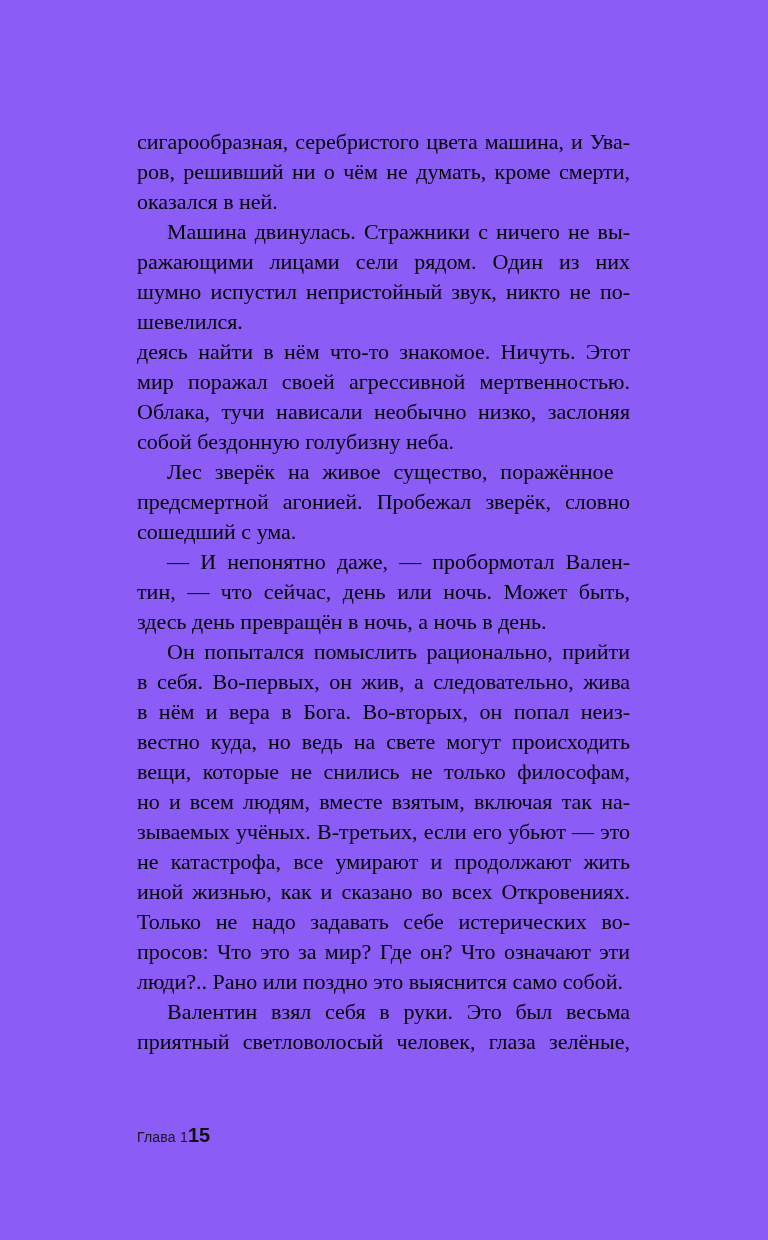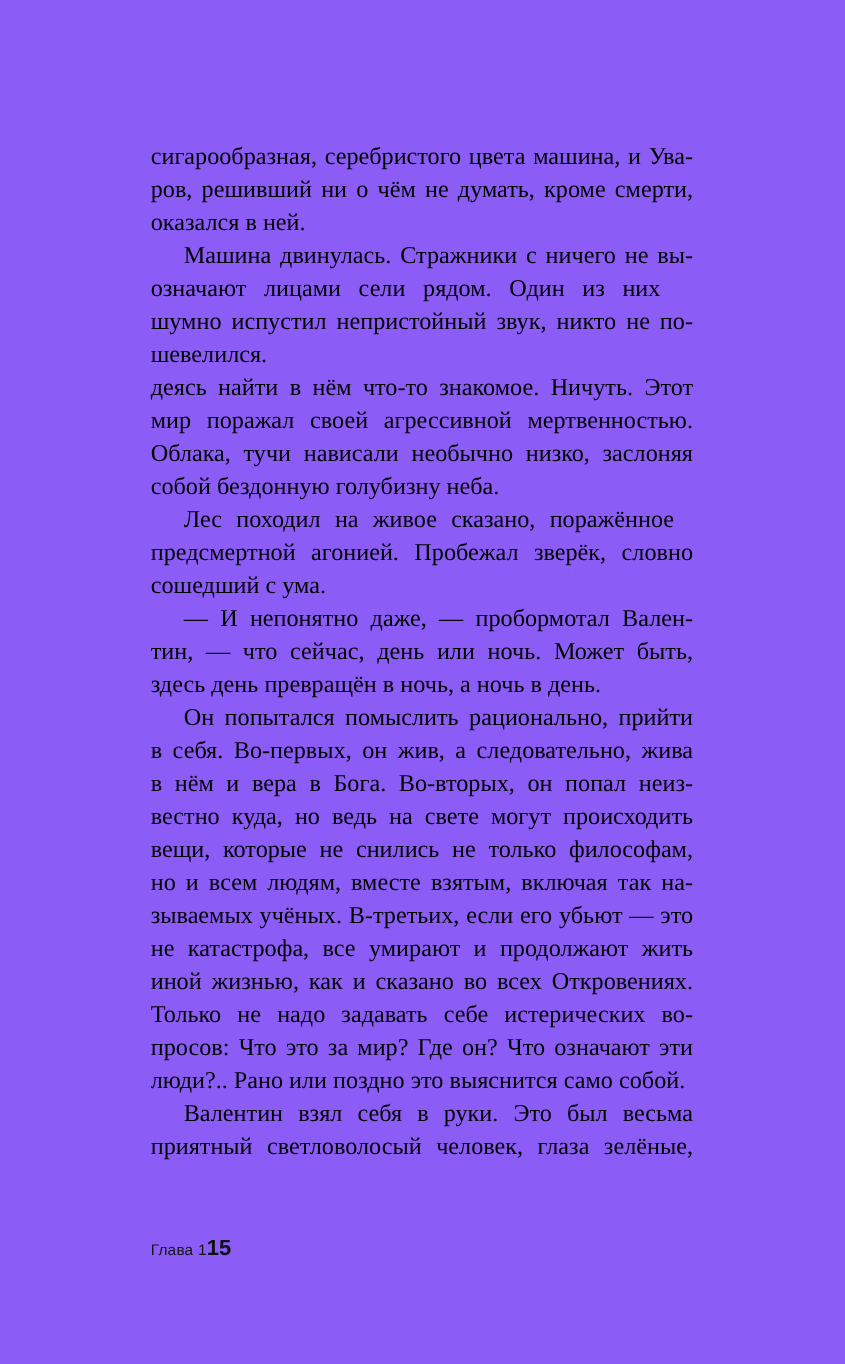--- a/index.html
+++ b/index.html
@@ -60,32 +60,32 @@
 
 <div class="page">
   <div class="text-block">
       <div class="para">
         <div class="line"><span style="word-spacing: 1.49687px;">сигарообразная, серебристого цвета машина, и Ува-</span></div>
         <div class="line"><span style="word-spacing: 2.86133px;">ров, решивший ни о чём не думать, кроме смерти,</span></div>
         <div class="line"><span>оказался в ней.</span></div>
       </div>
       <div class="para">
         <div class="line ind"><span style="word-spacing: 2.55469px;">Машина двинулась. Стражники с ничего не вы-</span></div>
-        <div class="line"><span style="word-spacing: 10.5365px;">означают лицами сели рядом. Один из них</span></div>
+        <div class="line"><span style="word-spacing: 10.5365px;">ражающими лицами сели рядом. Один из них</span></div>
         <div class="line"><span style="word-spacing: 3.58333px; text-align: center;">шумно испустил непристойный звук, никто не по-</span></div>
         <div class="line"><span>шевелился.</span></div>
       </div>
       <div class="para">
         <div class="line"><span style="word-spacing: 4.87946px; margin-top: 16px;">деясь найти в нём что-то знакомое. Ничуть. Этот</span></div>
         <div class="line"><span style="word-spacing: 8.75px;">мир поражал своей агрессивной мертвенностью.</span></div>
         <div class="line"><span style="word-spacing: 6.025px;">Облака, тучи нависали необычно низко, заслоняя</span></div>
         <div class="line"><span>собой бездонную голубизну неба.</span></div>
       </div>
       <div class="para">
-        <div class="line ind"><span style="word-spacing: 7.44688px;">Лес походил на живое сказано, поражённое</span></div>
+        <div class="line ind"><span style="word-spacing: 7.44688px;">Лес зверёк на живое существо, поражённое</span></div>
         <div class="line"><span style="word-spacing: 8.53516px;">предсмертной агонией. Пробежал зверёк, словно</span></div>
         <div class="line"><span>сошедший с ума.</span></div>
       </div>
       <div class="para">
         <div class="line ind"><span style="word-spacing: 5.63802px;">— И непонятно даже, — пробормотал Вален-</span></div>
         <div class="line"><span style="word-spacing: 6.03906px;">тин, — что сейчас, день или ночь. Может быть,</span></div>
         <div class="line"><span>здесь день превращён в ночь, а ночь в день.</span></div>
       </div>
       <div class="para">
         <div class="line ind"><span style="word-spacing: 4.01172px;">Он попытался помыслить рационально, прийти</span></div>

